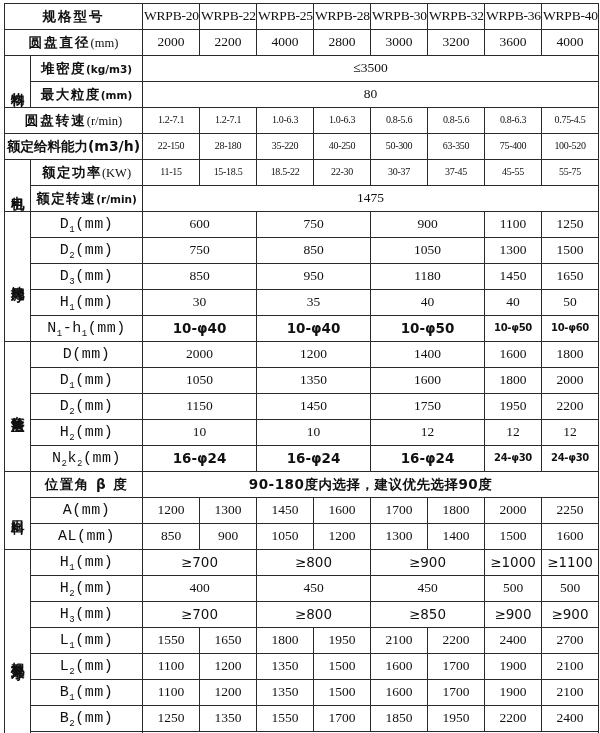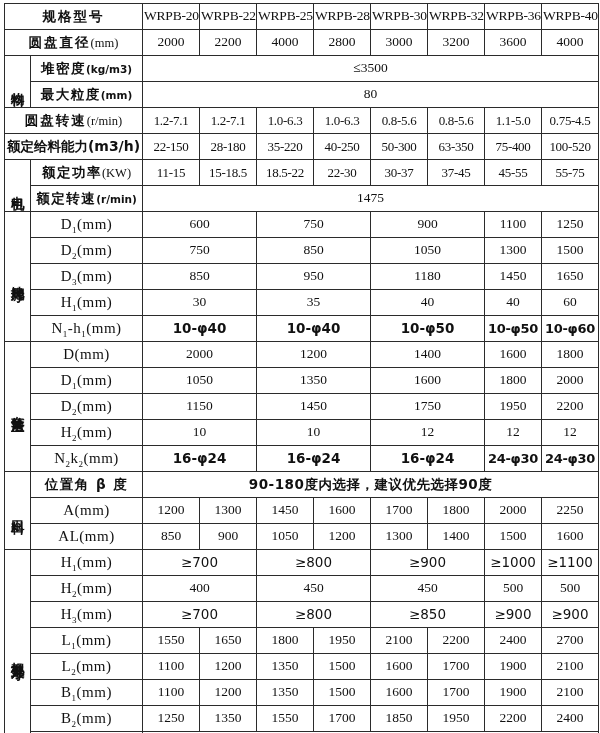--- a/index.html
+++ b/index.html
@@ -67,21 +67,21 @@
     font-size:12.5px;
   }
   td.pname .unit-sm{
     font-family:"DejaVu Sans","Liberation Sans",sans-serif;
     font-weight:bold;
     font-size:10.5px;
     letter-spacing:0;
     text-align:right;
   }
   td.pname .sym{
-    font-family:Liberation Serif, serif;
+    font-family:Liberation Mono, monospace;
     font-size:15px;
     letter-spacing:.5px;
   }
   td.pname sub{font-size:9px;line-height:0;}
   
   td.wname{
     font-family:"DejaVu Sans","Liberation Sans",sans-serif;
     font-weight:bold;
     font-size:14px;
     letter-spacing:2px;
@@ -98,21 +98,21 @@
     font-size:14px;
     letter-spacing:0;
   }
   
   td.model{
     font-size:13px;
     font-family:"Liberation Serif","DejaVu Serif",serif;
     letter-spacing:-0.2px;
   }
   td.val{font-size:14px;}
-  td.val.sm{font-size:13px;letter-spacing:-0.3px;}
+  td.val.sm{font-size:10px;letter-spacing:-0.3px;}
   td.merged{font-size:14.5px;}
   td.cn-merged{
     font-family:"DejaVu Sans","Liberation Sans",sans-serif;
     font-weight:bold;
     font-size:14px;
     letter-spacing:.5px;
   }
   td.thick-top{border-top:1.6px solid #1a1a1a;}
   .ge{font-family:"DejaVu Sans",sans-serif;font-size:13px;}
   .phi{font-family:"DejaVu Sans",sans-serif;font-weight:bold;}
@@ -174,21 +174,21 @@
   </tr>
 
   <tr>
     <td class="wname thick-top" colspan="2"><span>圆盘转速</span><span class="unit">(r/min)</span></td>
     <td class="val sm thick-top">1.2-7.1</td>
     <td class="val sm thick-top">1.2-7.1</td>
     <td class="val sm thick-top">1.0-6.3</td>
     <td class="val sm thick-top">1.0-6.3</td>
     <td class="val sm thick-top">0.8-5.6</td>
     <td class="val sm thick-top">0.8-5.6</td>
-    <td class="val sm thick-top">1.1-5.0</td>
+    <td class="val sm thick-top">0.8-6.3</td>
     <td class="val sm thick-top">0.75-4.5</td>
   </tr>
 
   <tr>
     <td class="wname" colspan="2" style="letter-spacing:0px"><span>额定给料能力</span><span class="unit-sm">(m3/h)</span></td>
     <td class="val sm">22-150</td>
     <td class="val sm">28-180</td>
     <td class="val sm">35-220</td>
     <td class="val sm">40-250</td>
     <td class="val sm">50-300</td>
@@ -243,21 +243,21 @@
     <td class="val" colspan="2">1180</td>
     <td class="val">1450</td>
     <td class="val">1650</td>
   </tr>
   <tr>
     <td class="pname"><span class="sym"><span>H</span><sub>1</sub><span>(mm)</span></span></td>
     <td class="val" colspan="2">30</td>
     <td class="val" colspan="2">35</td>
     <td class="val" colspan="2">40</td>
     <td class="val">40</td>
-    <td class="val">60</td>
+    <td class="val">50</td>
   </tr>
   <tr>
     <td class="pname"><span class="sym"><span>N</span><sub>1</sub><span>-h</span><sub>1</sub><span>(mm)</span></span></td>
     <td class="val phi" colspan="2">10-φ40</td>
     <td class="val phi" colspan="2">10-φ40</td>
     <td class="val phi" colspan="2">10-φ50</td>
     <td class="val sm phi">10-φ50</td>
     <td class="val sm phi">10-φ60</td>
   </tr>
 

